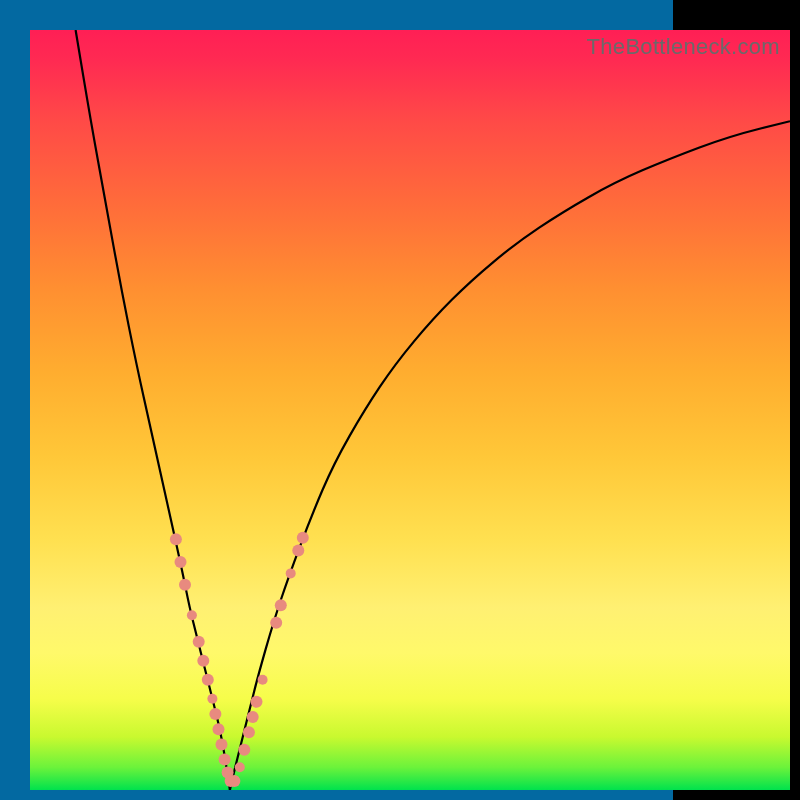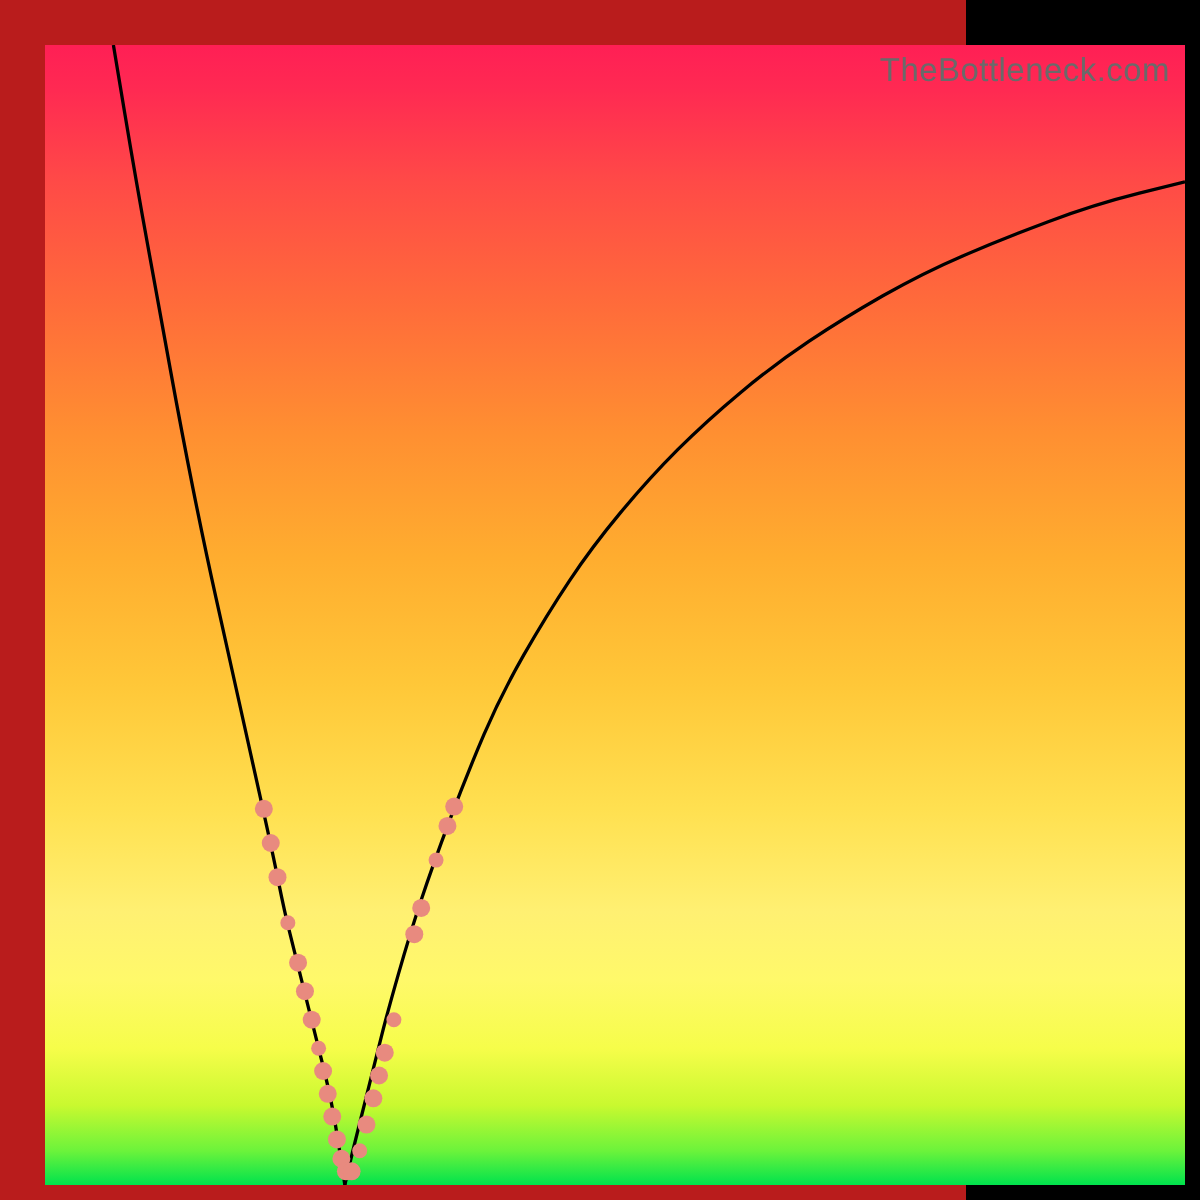--- a/index.html
+++ b/index.html
@@ -8,21 +8,22 @@
     width: 800px;
     height: 800px;
     overflow: hidden;
     background: #000;
     font-family: Arial, Helvetica, sans-serif;
   }
   .frame {
     position: absolute;
     left: 0; top: 0;
     width: 644px; height: 800px;
-    background: #b91c1c;
+    background: #0369a1;
+    padding-left: 29px;
   }
   .plot {
     position: absolute;
     left: 30px;
     top: 30px;
     width: 760px;
     height: 760px;
     
     background: linear-gradient(
       to top,

